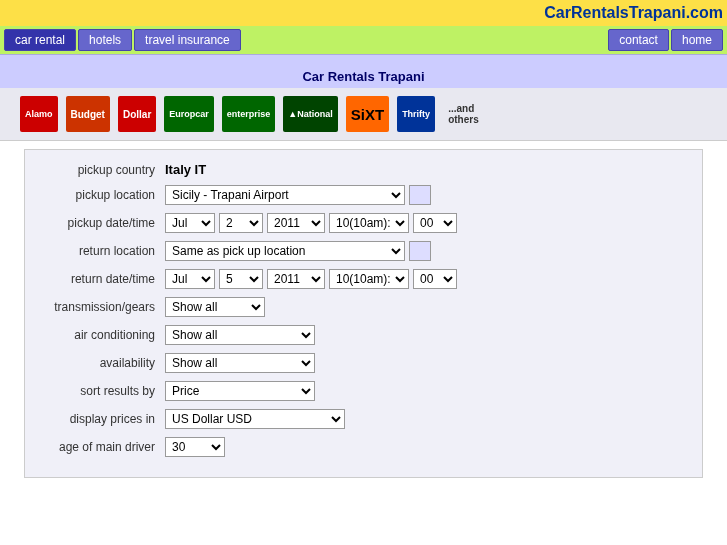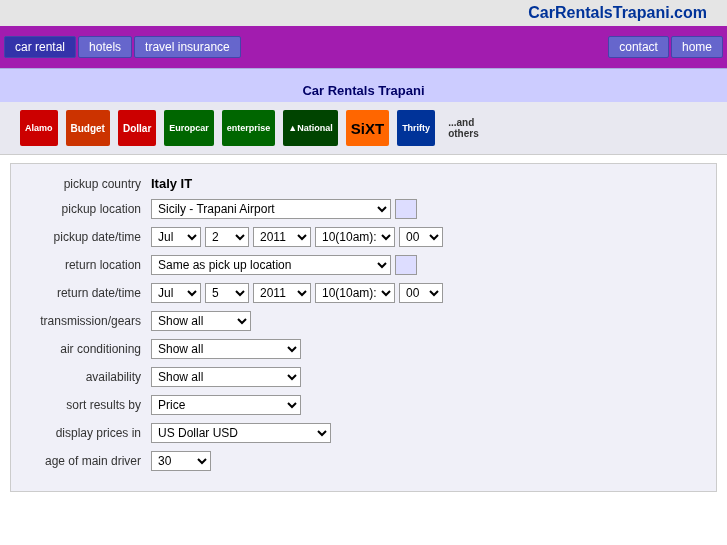--- a/index.html
+++ b/index.html
@@ -3,35 +3,35 @@
   <meta charset="utf-8">
   <style>
     * { margin: 0; padding: 0; box-sizing: border-box; }
     body { font-family: Arial, sans-serif; font-size: 12px; background: #fff; width: 727px; }
 
     
     .top-bar {
       display: flex;
       justify-content: flex-end;
       align-items: center;
-      padding: 4px 20px;
-      background: #e5e5e5;
+      padding: 4px 4px;
+      background: #fde047;
     }
     .site-title {
       font-size: 16px;
       font-weight: bold;
       color: #003399;
     }
 
     
     .nav-bar {
       display: flex;
       align-items: flex-start;
-      background: #a21caf;
-      padding: 10px 4px;
+      background: #bef264;
+      padding: 3px 4px;
     }
     .nav-left {
       display: flex;
       gap: 2px;
     }
     .nav-right {
       margin-left: auto;
       display: flex;
       gap: 2px;
     }
@@ -92,21 +92,21 @@
     .logo-enterprise { background: #006600; }
     .logo-national { background: #004400; }
     .logo-sixt { background: #ff6600; color: #000; font-size: 15px; font-weight: bold; }
     .logo-thrifty { background: #003399; }
     .logo-others { background: transparent; color: #333; font-size: 10px; }
 
     
     .main-area {
       background: #f0f0f8;
       border: 1px solid #ccc;
-      margin: 8px 10px;
+      margin: 8px 24px;
       padding: 12px 0;
     }
 
     .form-row {
       display: flex;
       align-items: center;
       margin-bottom: 8px;
       padding: 0 10px;
     }
     .form-label {

